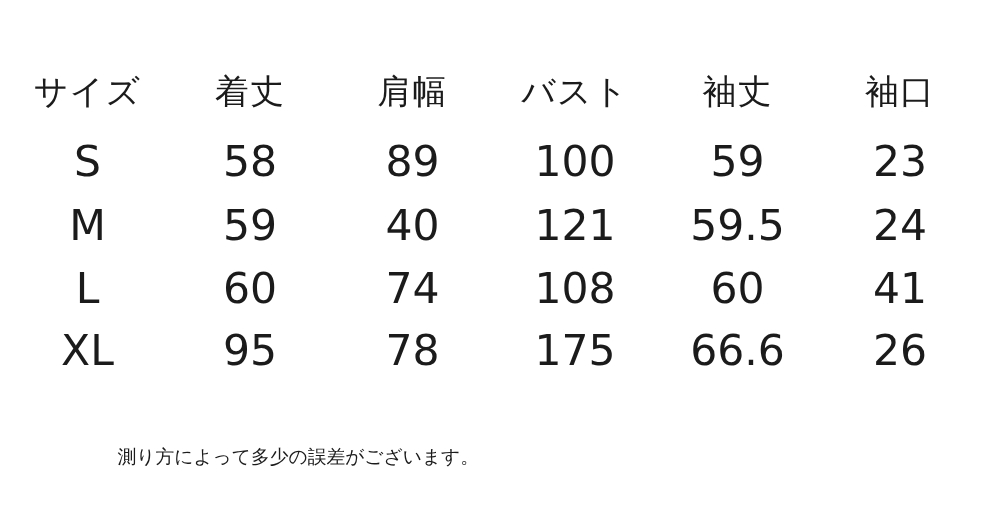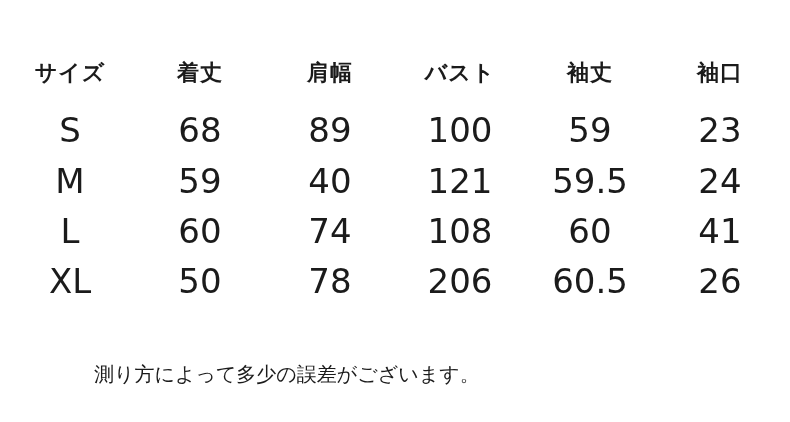--- a/index.html
+++ b/index.html
@@ -23,43 +23,43 @@
   .size-table {
     position: absolute;
     top: 48px;
     left: 5px;
     width: 780px;
     border-collapse: collapse;
     table-layout: fixed;
     text-align: center;
   }
   .size-table th {
-    font-size: 22px;
-    font-weight: 700;
+    font-size: 27px;
+    font-weight: 400;
     height: 50px;
     vertical-align: middle;
     padding: 0;
     letter-spacing: 1px;
   }
   .size-table td {
     font-size: 34px;
     font-weight: 400;
     height: 50px;
     vertical-align: middle;
     padding: 0;
   }
   .size-table tbody tr:first-child td {
     height: 58px;
     padding-top: 6px;
   }
   .measure-note {
     position: absolute;
     left: 94px;
     top: 341px;
-    font-size: 20px;
+    font-size: 15px;
     font-weight: 400;
     color: var(--text-color);
     white-space: nowrap;
   }
 </style>
 </head>
 <body>
 
 <table class="size-table">
   <thead>
@@ -68,21 +68,21 @@
       <th>着丈</th>
       <th>肩幅</th>
       <th>バスト</th>
       <th>袖丈</th>
       <th>袖口</th>
     </tr>
   </thead>
   <tbody>
     <tr>
       <td>S</td>
-      <td>68</td>
+      <td>58</td>
       <td>89</td>
       <td>100</td>
       <td>59</td>
       <td>23</td>
     </tr>
     <tr>
       <td>M</td>
       <td>59</td>
       <td>40</td>
       <td>121</td>
@@ -92,22 +92,22 @@
     <tr>
       <td>L</td>
       <td>60</td>
       <td>74</td>
       <td>108</td>
       <td>60</td>
       <td>41</td>
     </tr>
     <tr>
       <td>XL</td>
-      <td>50</td>
+      <td>95</td>
       <td>78</td>
-      <td>206</td>
-      <td>60.5</td>
+      <td>175</td>
+      <td>66.6</td>
       <td>26</td>
     </tr>
   </tbody>
 </table>
 
 <p class="measure-note">測り方によって多少の誤差がございます。</p>
 
 </body></html>

